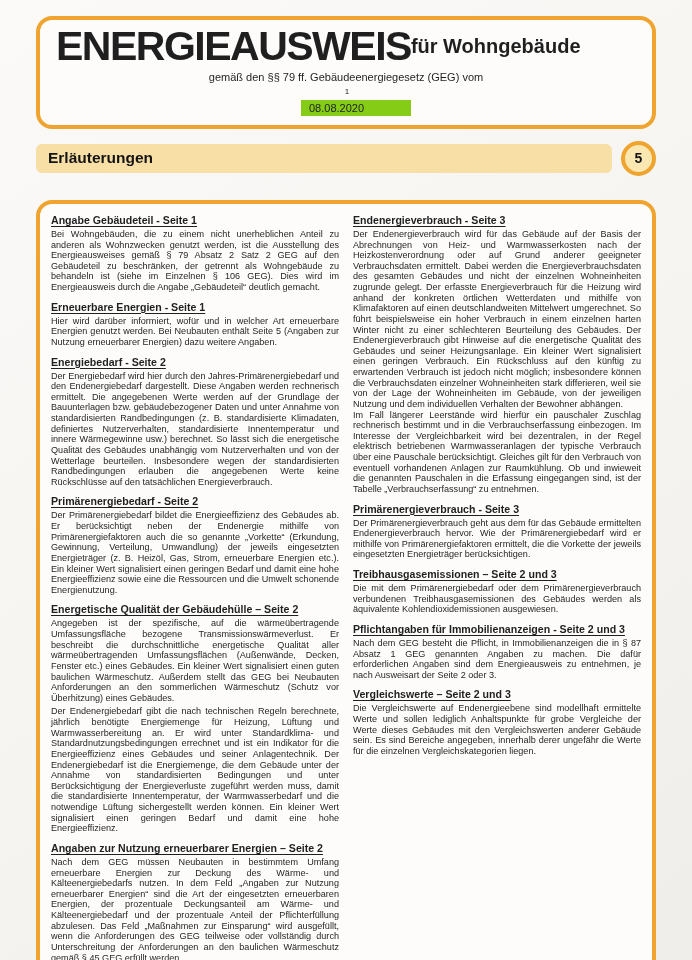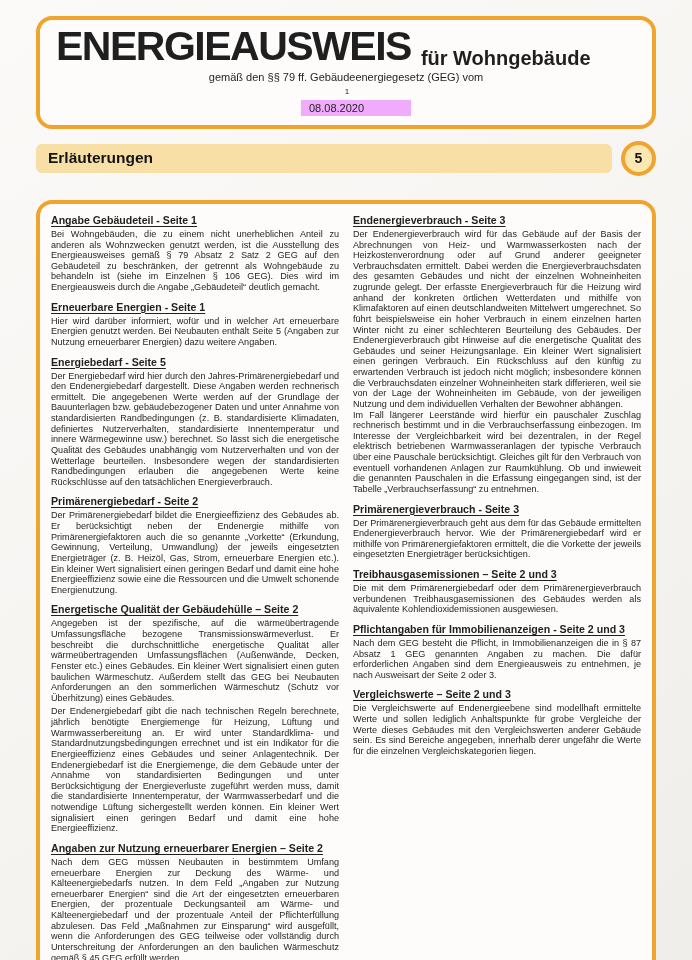--- a/index.html
+++ b/index.html
@@ -8,26 +8,26 @@
     background:linear-gradient(145deg,#fbfaf8 0%,#f6f4f1 55%,#efedea 100%);
     font-family:"Liberation Sans", sans-serif; color:#1f1f1f;
     box-sizing:border-box; padding:16px 0 24px 0;
   }
   .frame {
     margin:0 36px; border:4px solid #efa42f; border-radius:16px;
     background:#fdfcfb; box-sizing:border-box;
   }
   
   .header-box { padding:4px 16px 9px 16px; }
-  .title-row { display:flex; align-items:flex-end; gap:10px; }
+  .title-row { display:flex; align-items:center; }
   .main-title { font-size:41px; font-weight:bold; letter-spacing:-1.5px; line-height:1.12; white-space:nowrap; }
   .subtitle { font-size:20px; font-weight:bold; white-space:nowrap; }
   .law-row { font-size:11px; margin-top:1px; display:flex; align-items:center; gap:4px;flex-direction:column; }
   .law-row sup { font-size:8px; margin-left:2px; }
-  .date-box { background:#f0abfc; padding:2px 10px 2px 8px; font-size:11px; min-width:110px; margin-left:20px; box-sizing:border-box; }
+  .date-box { background:#84cc16; padding:2px 10px 2px 8px; font-size:11px; min-width:110px; margin-left:20px; box-sizing:border-box; }
   
   .band-row { margin:12px 36px 0 36px; display:flex; align-items:center; }
   .band {
     flex:1; background:#f8dfa6; border-radius:6px; padding:5px 8px 6px 12px;
     font-weight:bold; font-size:15.5px; color:#141414;
   }
   .page-circle {
     width:27px; height:27px; margin-left:9px; flex:0 0 auto;
     border:4px solid #efa42f; border-radius:50%; background:#fae7b2;
     display:flex; align-items:center; justify-content:center;
@@ -73,21 +73,21 @@
     <div class="col">
       <div class="section">
         <h3>Angabe Gebäudeteil - Seite 1</h3>
         <div class="body">Bei Wohngebäuden, die zu einem nicht unerheblichen Anteil zu anderen als Wohnzwecken genutzt werden, ist die Ausstellung des Energieausweises gemäß § 79 Absatz 2 Satz 2 GEG auf den Gebäudeteil zu beschränken, der getrennt als Wohngebäude zu behandeln ist (siehe im Einzelnen § 106 GEG). Dies wird im Energieausweis durch die Angabe „Gebäudeteil“ deutlich gemacht.</div>
       </div>
       <div class="section">
         <h3>Erneuerbare Energien - Seite 1</h3>
         <div class="body">Hier wird darüber informiert, wofür und in welcher Art erneuerbare Energien genutzt werden. Bei Neubauten enthält Seite 5 (Angaben zur Nutzung erneuerbarer Energien) dazu weitere Angaben.</div>
       </div>
       <div class="section">
-        <h3>Energiebedarf - Seite 5</h3>
+        <h3>Energiebedarf - Seite 2</h3>
         <div class="body">Der Energiebedarf wird hier durch den Jahres-Primärenergiebedarf und den Endenergiebedarf dargestellt. Diese Angaben werden rechnerisch ermittelt. Die angegebenen Werte werden auf der Grundlage der Bauunterlagen bzw. gebäudebezogener Daten und unter Annahme von standardisierten Randbedingungen (z. B. standardisierte Klimadaten, definiertes Nutzerverhalten, standardisierte Innentemperatur und innere Wärmegewinne usw.) berechnet. So lässt sich die energetische Qualität des Gebäudes unabhängig vom Nutzerverhalten und von der Wetterlage beurteilen. Insbesondere wegen der standardisierten Randbedingungen erlauben die angegebenen Werte keine Rückschlüsse auf den tatsächlichen Energieverbrauch.</div>
       </div>
       <div class="section">
         <h3>Primärenergiebedarf - Seite 2</h3>
         <div class="body">Der Primärenergiebedarf bildet die Energieeffizienz des Gebäudes ab. Er berücksichtigt neben der Endenergie mithilfe von Primärenergiefaktoren auch die so genannte „Vorkette“ (Erkundung, Gewinnung, Verteilung, Umwandlung) der jeweils eingesetzten Energieträger (z. B. Heizöl, Gas, Strom, erneuerbare Energien etc.). Ein kleiner Wert signalisiert einen geringen Bedarf und damit eine hohe Energieeffizienz sowie eine die Ressourcen und die Umwelt schonende Energienutzung.</div>
       </div>
       <div class="section">
         <h3>Energetische Qualität der Gebäudehülle – Seite 2</h3>
         <div class="body">Angegeben ist der spezifische, auf die wärmeübertragende Umfassungsfläche bezogene Transmissionswärmeverlust. Er beschreibt die durchschnittliche energetische Qualität aller wärmeübertragenden Umfassungsflächen (Außenwände, Decken, Fenster etc.) eines Gebäudes. Ein kleiner Wert signalisiert einen guten baulichen Wärmeschutz. Außerdem stellt das GEG bei Neubauten Anforderungen an den sommerlichen Wärmeschutz (Schutz vor Überhitzung) eines Gebäudes.</div>
       </div>

